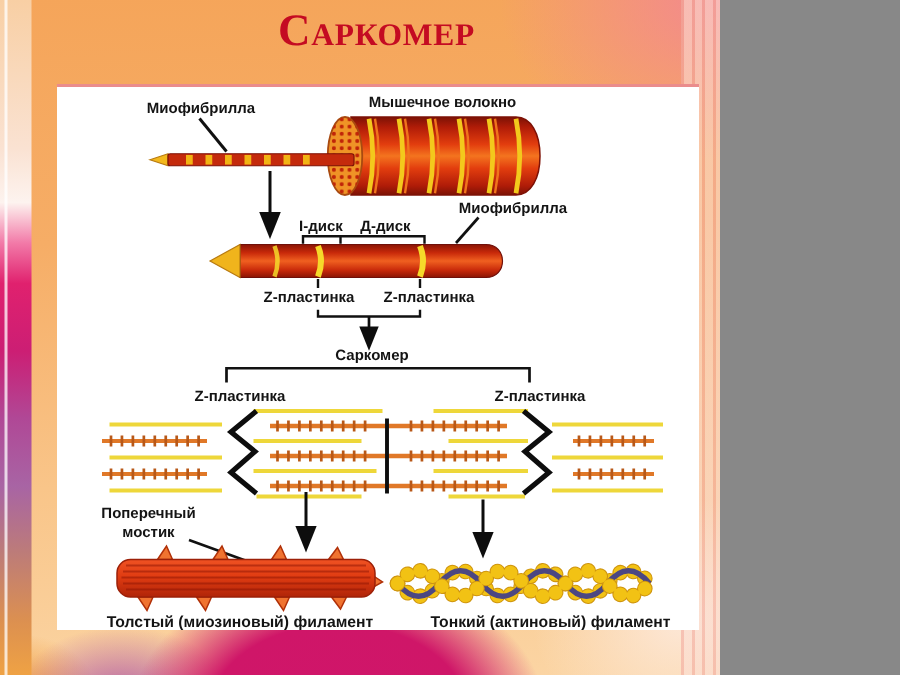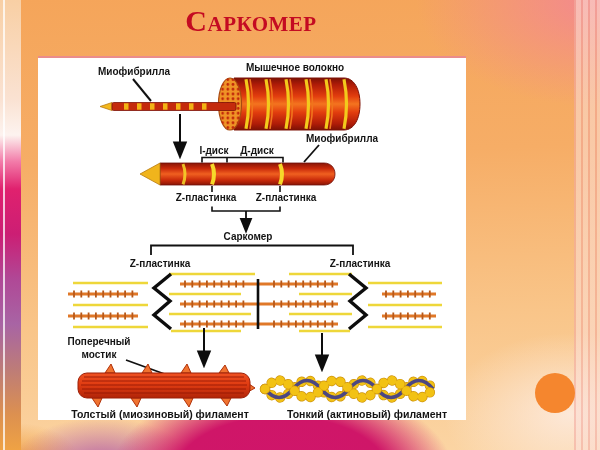--- a/index.html
+++ b/index.html
@@ -1,17 +1,17 @@
 <!DOCTYPE html>
 <html><head>
 <meta charset="utf-8">
 <style>
   html,body { margin:0; padding:0; background:#888; }
   .slide {
-    position:relative; width:600px; height:450px; overflow:hidden;
+    position:relative; width:480px; height:450px; overflow:hidden;
     font-family:"Liberation Sans","DejaVu Sans",sans-serif;
     background:
       radial-gradient(ellipse 40% 30% at 47% 106%, #d0156a 0%, #cf1668 45%, rgba(207,22,104,0) 72%),
       radial-gradient(ellipse 22% 16% at 17% 104%, rgba(168,74,164,.9) 0%, rgba(168,74,164,0) 70%),
       radial-gradient(ellipse 14% 12% at 3% 103%, #ef9c3e 0%, rgba(239,156,62,0) 75%),
       radial-gradient(ellipse 45% 35% at 100% 0%, rgba(243,135,146,.95) 0%, rgba(243,135,146,0) 68%),
       radial-gradient(ellipse 35% 30% at 95% 92%, rgba(253,233,219,.95) 0%, rgba(253,233,219,0) 60%),
       linear-gradient(178deg, #f5a55a 0%, #f6ad66 35%, #f9c589 70%, #fbd5a4 100%);
   }
   .left-strip {

